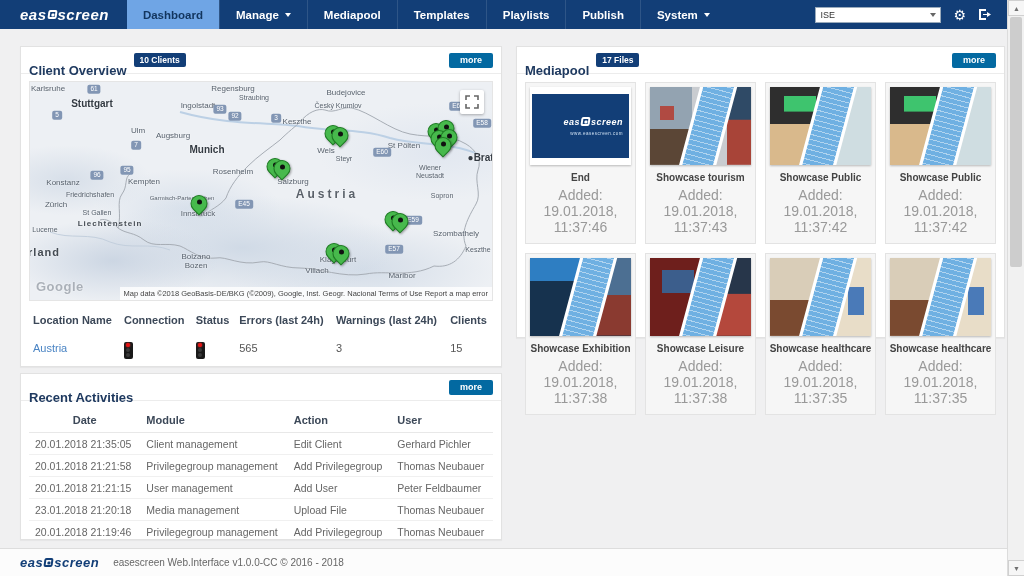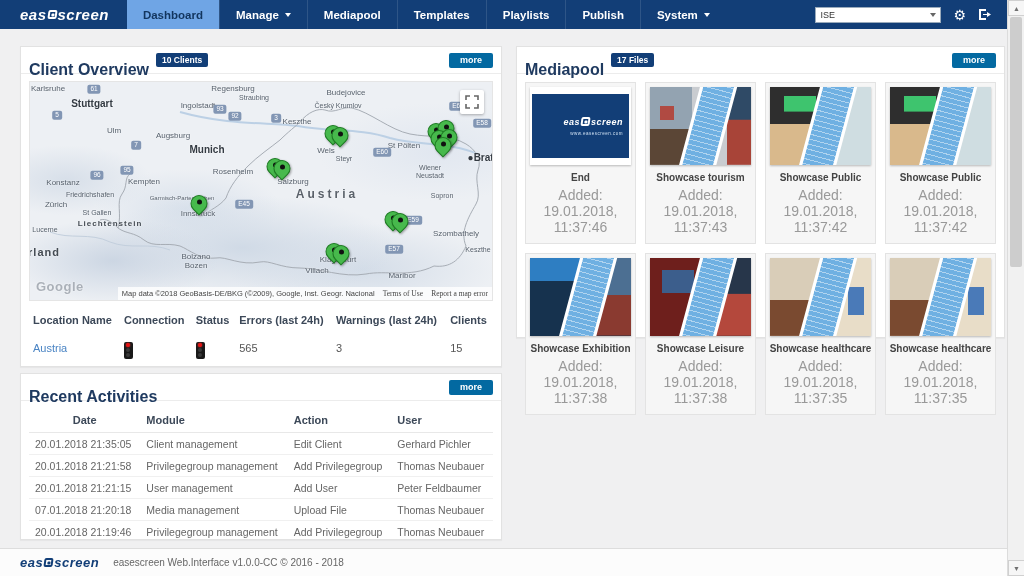--- a/index.html
+++ b/index.html
@@ -28,21 +28,21 @@
 
   
   .scrollbar { position:absolute; top:0; right:0; width:17px; height:576px; background:#f1f1f1; border-left:1px solid #dcdcdc; z-index:30; }
   .sb-btn { position:absolute; left:0; width:17px; height:16px; background:#f6f6f6; border:1px solid #d0d0d0; color:#707070; font-size:7px; display:flex; align-items:center; justify-content:center; cursor:pointer; }
   .sb-up { top:0; } .sb-down { bottom:0; }
   .sb-thumb { position:absolute; left:2px; right:2px; top:17px; height:250px; background:#cdcdcd; border-radius:2px; cursor:pointer; }
 
   
   .panel { position:absolute; background:#fff; border:1px solid #e2e2e2; box-shadow:0 1px 1px rgba(0,0,0,.04); }
   .panel-header { height:27px; border-bottom:1px solid #ececec; display:flex; align-items:center; padding:0 8px; }
-  .panel-title { font-size:16px; font-weight:bold; color:#1f3a60;margin-top:20px; }
+  .panel-title { font-size:13px; font-weight:bold; color:#1f3a60;margin-top:20px; }
   .count-badge { background:#123e77; color:#fff; font-size:8.5px; font-weight:bold; border-radius:2px; padding:2px 6px; margin-left:7px; }
   .more-btn { margin-left:auto; background:#0369a1; color:#fff; font-size:9px; font-weight:bold; border-radius:2px; padding:2.5px 11px; cursor:pointer; }
 
   #panel-clients   { top:46px; left:20px; width:482px; height:321px; }
   #panel-activity  { top:373px; left:20px; width:482px; height:167px; }
   #panel-mediapool { top:46px; left:516px; width:489px; height:292px; }
 
   
   .map { position:absolute; top:34px; left:8px; width:464px; height:220px; overflow:hidden; border:1px solid #e5e5e5;
     background:
@@ -62,21 +62,21 @@
   .map-city.mb { font-size:11px; font-weight:bold; letter-spacing:1px; color:#444b53; }
   .map-city.country { font-size:12px; font-weight:bold; letter-spacing:3px; color:#5a616a; }
   .map-city.wrap { white-space:normal; width:42px; text-align:center; line-height:1.1; }
   .map-road { position:absolute; transform:translate(-50%,-50%); background:#8296b4; color:#fff; font-size:6.5px; border-radius:2px; padding:1px 3px; line-height:1; pointer-events:none; }
   .map-pin { position:absolute; width:17px; height:17px; transform:translate(-50%,-100%); cursor:pointer; filter:drop-shadow(1px 1px 1px rgba(0,0,0,.35)); }
   .map-pin .head { position:absolute; inset:0; background:#47b94c; border:1px solid #1e7a23; border-radius:50% 50% 50% 0; transform:rotate(-45deg); }
   .map-pin .dot { position:absolute; left:50%; top:42%; width:5px; height:5px; background:#111; border-radius:50%; transform:translate(-50%,-50%); }
   .map-fullscreen { position:absolute; top:8px; right:8px; width:24px; height:24px; background:#fff; border-radius:2px; box-shadow:0 1px 3px rgba(0,0,0,.3); display:flex; align-items:center; justify-content:center; cursor:pointer; }
   .map-google { position:absolute; left:6px; bottom:6px; font-size:13px; font-weight:bold; color:#aab0b8; letter-spacing:.5px; text-shadow:0 0 2px #fff; }
   .map-attrib { position:absolute; right:0; bottom:0; background:rgba(255,255,255,.8); font-size:7.5px; color:#444; padding:2px 4px; white-space:nowrap; }
-  .map-attrib a { color:#444; text-decoration:none; margin-left:6px; cursor:pointer;font-family:Liberation Serif, serif; }
+  .map-attrib a { color:#444; text-decoration:none; cursor:pointer; }
 
   
   .client-table { position:absolute; top:262px; left:8px; width:464px; border-collapse:collapse; font-size:11px; }
   .client-table th { text-align:left; font-size:11px; color:#3c4858; padding:5px 4px 7px; font-weight:bold; }
   .client-table td { padding:4px 4px 8px; color:#555; vertical-align:middle; }
   .client-table a { color:#4a84c4; text-decoration:none; cursor:pointer; }
   .tl { display:inline-flex; flex-direction:column; align-items:center; justify-content:space-around; width:9px; height:17px; background:#191919; border-radius:2px; padding:1px 0; }
   .tl i { width:4px; height:4px; border-radius:50%; background:#3a3a3a; }
   .tl i.on { background:#e81212; box-shadow:0 0 2px #f33; }
 
@@ -204,21 +204,21 @@
         <path d="M20,150 C40,158 60,150 80,160 C100,168 120,160 140,168" fill="none" stroke="#c3cfdd" stroke-width="1"></path>
       </svg>
       <div id="map-labels">
           <span class="map-city s" style="left: 18px; top: 6px;">Karlsruhe</span>
           <span class="map-city m" style="left: 62px; top: 21px;">Stuttgart</span>
           <span class="map-city s" style="left: 203px; top: 6px;">Regensburg</span>
           <span class="map-city xs" style="left: 224px; top: 15px;">Straubing</span>
           <span class="map-city s" style="left: 316px; top: 10px;">Budejovice</span>
           <span class="map-city xs" style="left: 308px; top: 23px;">Český Krumlov</span>
           <span class="map-city s" style="left: 168px; top: 23px;">Ingolstadt</span>
-          <span class="map-city s" style="left: 84px; top: 48px; text-align: center;">Ulm</span>
+          <span class="map-city s" style="left: 108px; top: 48px; text-align: center;">Ulm</span>
           <span class="map-city s" style="left: 143px; top: 53px;">Augsburg</span>
           <span class="map-city s" style="left: 267px; top: 39px;">Keszthe</span>
           <span class="map-city m" style="left: 177px; top: 67px;">Munich</span>
           <span class="map-city s" style="left: 296px; top: 68px;">Wels</span>
           <span class="map-city xs" style="left: 314px; top: 76px;">Steyr</span>
           <span class="map-city s" style="left: 374px; top: 63px;">St Pölten</span>
           <span class="map-city s" style="left: 203px; top: 89px;">Rosenheim</span>
           <span class="map-city s" style="left: 114px; top: 99px;">Kempten</span>
           <span class="map-city s" style="left: 33px; top: 100px;">Konstanz</span>
           <span class="map-city s" style="left: 263px; top: 99px;">Salzburg</span>
@@ -461,21 +461,21 @@
             <td>Add Privilegegroup</td>
             <td>Thomas Neubauer</td>
           </tr>
           <tr>
             <td>20.01.2018 21:21:15</td>
             <td>User management</td>
             <td>Add User</td>
             <td>Peter Feldbaumer</td>
           </tr>
           <tr>
-            <td>07.01.2018 21:20:18</td>
+            <td>23.01.2018 21:20:18</td>
             <td>Media management</td>
             <td>Upload File</td>
             <td>Thomas Neubauer</td>
           </tr>
           <tr>
             <td>20.01.2018 21:19:46</td>
             <td>Privilegegroup management</td>
             <td>Add Privilegegroup</td>
             <td>Thomas Neubauer</td>
           </tr>

